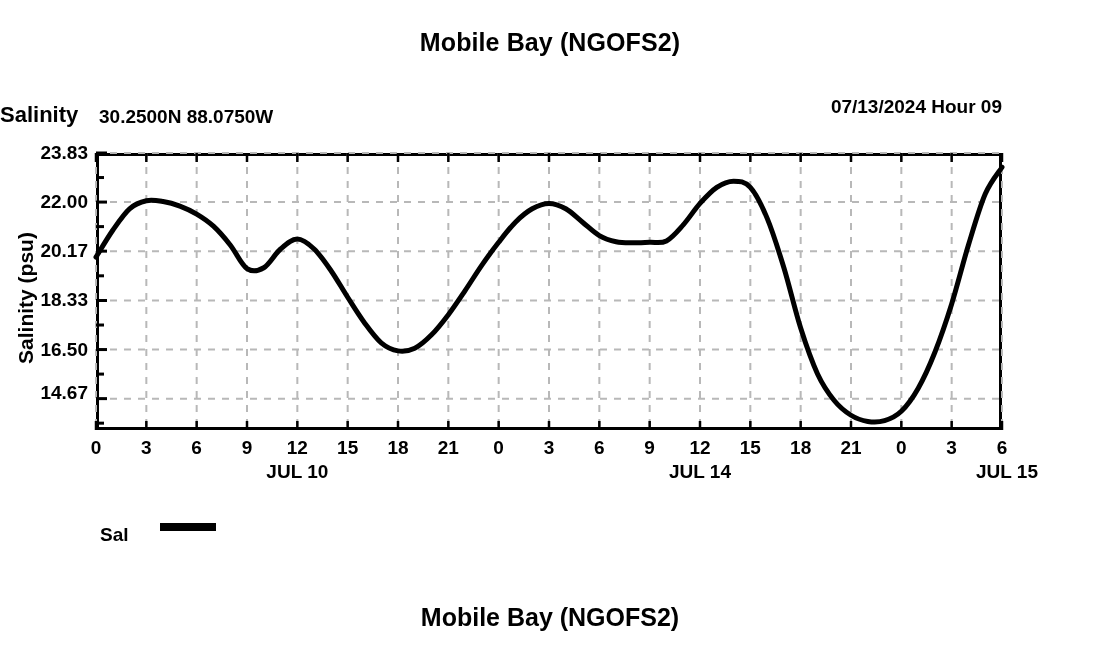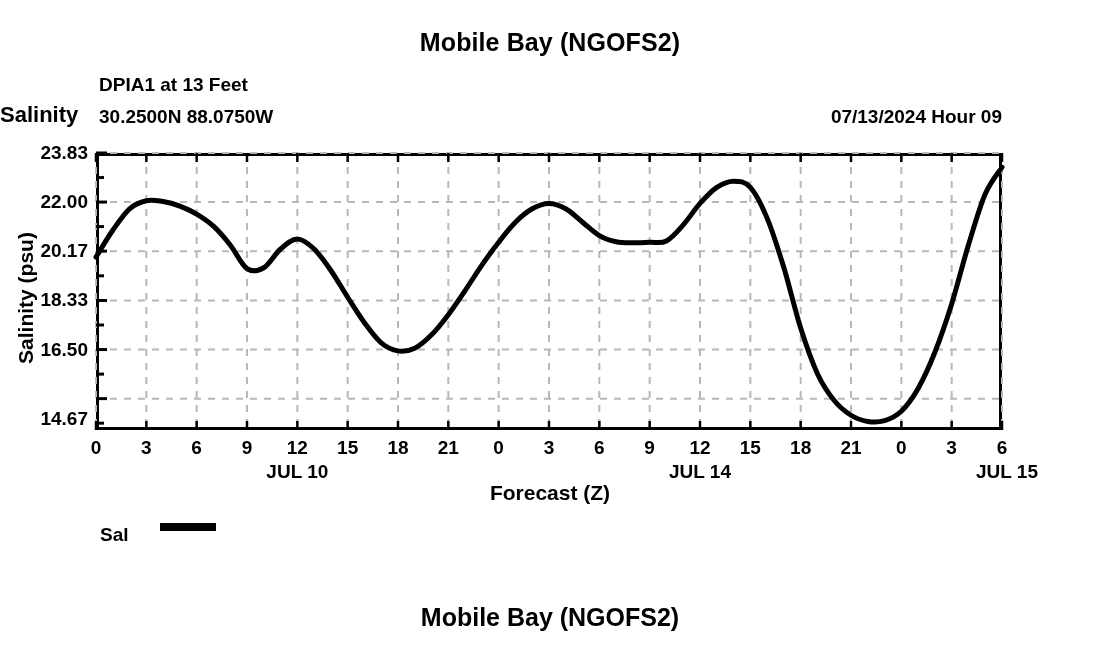--- a/index.html
+++ b/index.html
@@ -52,21 +52,21 @@
     font-size: 19px;
   }
   #variable-title {
     left: 0;
     right: 0;
     top: 102px;
     font-size: 22px;
   }
   #run-time {
     right: 98px;
-    top: 106px;
+    top: 96px;
     font-size: 19px;
     margin-left: 40px;
   }
   #ylabel {
     left: -54px;
     top: 286px;
     width: 160px;
     text-align: center;
     font-size: 21px;
     transform: rotate(-90deg);
@@ -148,31 +148,29 @@
     margin-left: 31px;
   }
 </style>
 </head>
 <body>
 
 <div class="page">
 
   <div class="txt" id="title-top">Mobile Bay (NGOFS2)</div>
 
-  <div class="txt" id="station-line">DPIA1 at 13 Feet</div>
 
   <div class="txt" id="coords-line">30.2500N  88.0750W</div>
 
   <div class="txt" id="variable-title">Salinity</div>
 
   <div class="txt" id="run-time">07/13/2024 Hour 09</div>
 
   <div class="txt" id="ylabel">Salinity (psu)</div>
 
-  <div class="txt" id="xlabel">Forecast (Z)</div>
 
   <div id="plot">
     <div id="plot-frame"></div>
     <svg id="grid-svg">
         <line x1="0" y1="0" x2="906" y2="0" stroke="#b8b8b8" stroke-width="2" stroke-dasharray="7 7"></line>
         <line x1="0" y1="49.07163601161662" x2="906" y2="49.07163601161662" stroke="#b8b8b8" stroke-width="2" stroke-dasharray="7 7"></line>
         <line x1="0" y1="98.14327202323321" x2="906" y2="98.14327202323321" stroke="#b8b8b8" stroke-width="2" stroke-dasharray="7 7"></line>
         <line x1="0" y1="147.4830590513069" x2="906" y2="147.4830590513069" stroke="#b8b8b8" stroke-width="2" stroke-dasharray="7 7"></line>
         <line x1="0" y1="196.5546950629235" x2="906" y2="196.5546950629235" stroke="#b8b8b8" stroke-width="2" stroke-dasharray="7 7"></line>
         <line x1="0" y1="245.62633107454016" x2="906" y2="245.62633107454016" stroke="#b8b8b8" stroke-width="2" stroke-dasharray="7 7"></line>
@@ -250,21 +248,21 @@
         <path d="M 0.00 104.04 C 2.80 99.57, 11.19 85.27, 16.78 77.23 C 22.37 69.18, 27.96 60.69, 33.56 55.78 C 39.15 50.86, 44.74 48.94, 50.33 47.73 C 55.93 46.52, 61.52 47.64, 67.11 48.54 C 72.70 49.43, 78.30 50.99, 83.89 53.09 C 89.48 55.19, 95.07 57.79, 100.67 61.14 C 106.26 64.49, 111.85 68.07, 117.44 73.21 C 123.04 78.34, 128.63 84.91, 134.22 91.98 C 139.81 99.04, 145.41 111.77, 151.00 115.57 C 156.59 119.37, 162.19 118.03, 167.78 114.77 C 173.37 111.51, 178.96 100.78, 184.56 96.00 C 190.15 91.22, 195.74 86.08, 201.33 86.08 C 206.93 86.08, 212.52 90.77, 218.11 96.00 C 223.70 101.23, 229.30 109.41, 234.89 117.45 C 240.48 125.49, 246.07 135.55, 251.67 144.27 C 257.26 152.98, 262.85 162.14, 268.44 169.74 C 274.04 177.34, 279.63 185.16, 285.22 189.85 C 290.81 194.54, 296.41 197.00, 302.00 197.90 C 307.59 198.79, 313.19 197.90, 318.78 195.21 C 324.37 192.53, 329.96 187.39, 335.56 181.81 C 341.15 176.22, 346.74 169.07, 352.33 161.70 C 357.93 154.32, 363.52 145.83, 369.11 137.56 C 374.70 129.29, 380.30 120.13, 385.89 112.09 C 391.48 104.04, 397.07 96.44, 402.67 89.29 C 408.26 82.14, 413.85 74.77, 419.44 69.18 C 425.04 63.60, 430.63 58.90, 436.22 55.78 C 441.81 52.65, 447.41 50.41, 453.00 50.41 C 458.59 50.41, 464.19 52.65, 469.78 55.78 C 475.37 58.90, 480.96 64.71, 486.56 69.18 C 492.15 73.65, 497.74 79.33, 503.33 82.59 C 508.93 85.85, 514.52 87.55, 520.11 88.76 C 525.70 89.96, 531.30 89.74, 536.89 89.83 C 542.48 89.92, 548.07 89.61, 553.67 89.29 C 559.26 88.98, 564.85 90.86, 570.44 87.95 C 576.04 85.05, 581.63 78.12, 587.22 71.86 C 592.81 65.61, 598.41 56.67, 604.00 50.41 C 609.59 44.16, 615.19 38.03, 620.78 34.32 C 626.37 30.61, 631.96 28.16, 637.56 28.16 C 643.15 28.16, 648.74 28.16, 654.33 34.32 C 659.93 40.49, 665.52 51.75, 671.11 65.16 C 676.70 78.57, 682.30 96.44, 687.89 114.77 C 693.48 133.09, 699.07 157.45, 704.67 175.10 C 710.26 192.76, 715.85 208.62, 721.44 220.69 C 727.04 232.76, 732.63 240.58, 738.22 247.50 C 743.81 254.43, 749.41 258.77, 755.00 262.25 C 760.59 265.74, 766.19 267.53, 771.78 268.42 C 777.37 269.31, 782.96 269.31, 788.56 267.61 C 794.15 265.92, 799.74 263.59, 805.33 258.23 C 810.93 252.87, 816.52 245.27, 822.11 235.44 C 827.70 225.60, 833.30 213.31, 838.89 199.24 C 844.48 185.16, 850.07 168.85, 855.67 150.97 C 861.26 133.09, 866.85 110.30, 872.44 91.98 C 878.04 73.65, 883.63 53.99, 889.22 41.03 C 894.81 28.07, 903.20 18.68, 906.00 14.21" fill="none" stroke="#000000" stroke-width="5" stroke-linecap="round" stroke-linejoin="round"></path>
       </svg>
   </div>
 
   <div id="ytick-container">
       <div class="ytick" style="top: 153px;">23.83</div>
       <div class="ytick" style="top: 202.072px;">22.00</div>
       <div class="ytick" style="top: 251.143px;">20.17</div>
       <div class="ytick" style="top: 300.483px;">18.33</div>
       <div class="ytick" style="top: 349.555px;">16.50</div>
-      <div class="ytick" style="top: 419px;">14.67</div>
+      <div class="ytick" style="top: 393px;">14.67</div>
     </div>
   <div id="xtick-container">
       <div class="xtick" style="left: 96px;">0</div>
       <div class="xtick" style="left: 146.333px;">3</div>
       <div class="xtick" style="left: 196.667px;">6</div>
       <div class="xtick" style="left: 247px;">9</div>
       <div class="xtick" style="left: 297.333px;">12</div>
       <div class="xtick" style="left: 347.667px;">15</div>
       <div class="xtick" style="left: 398px;">18</div>
       <div class="xtick" style="left: 448.333px;">21</div>

